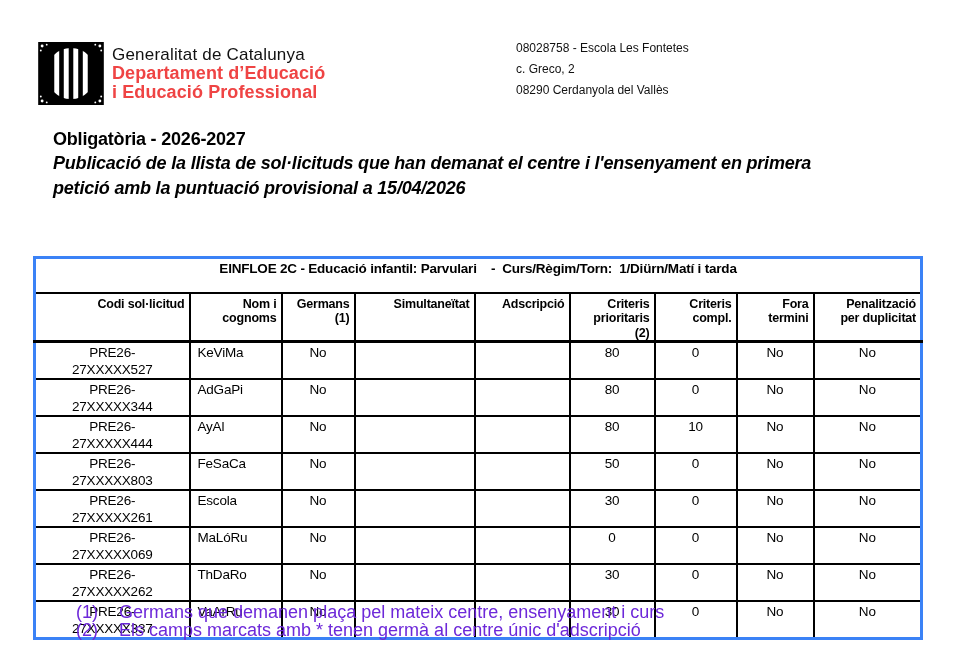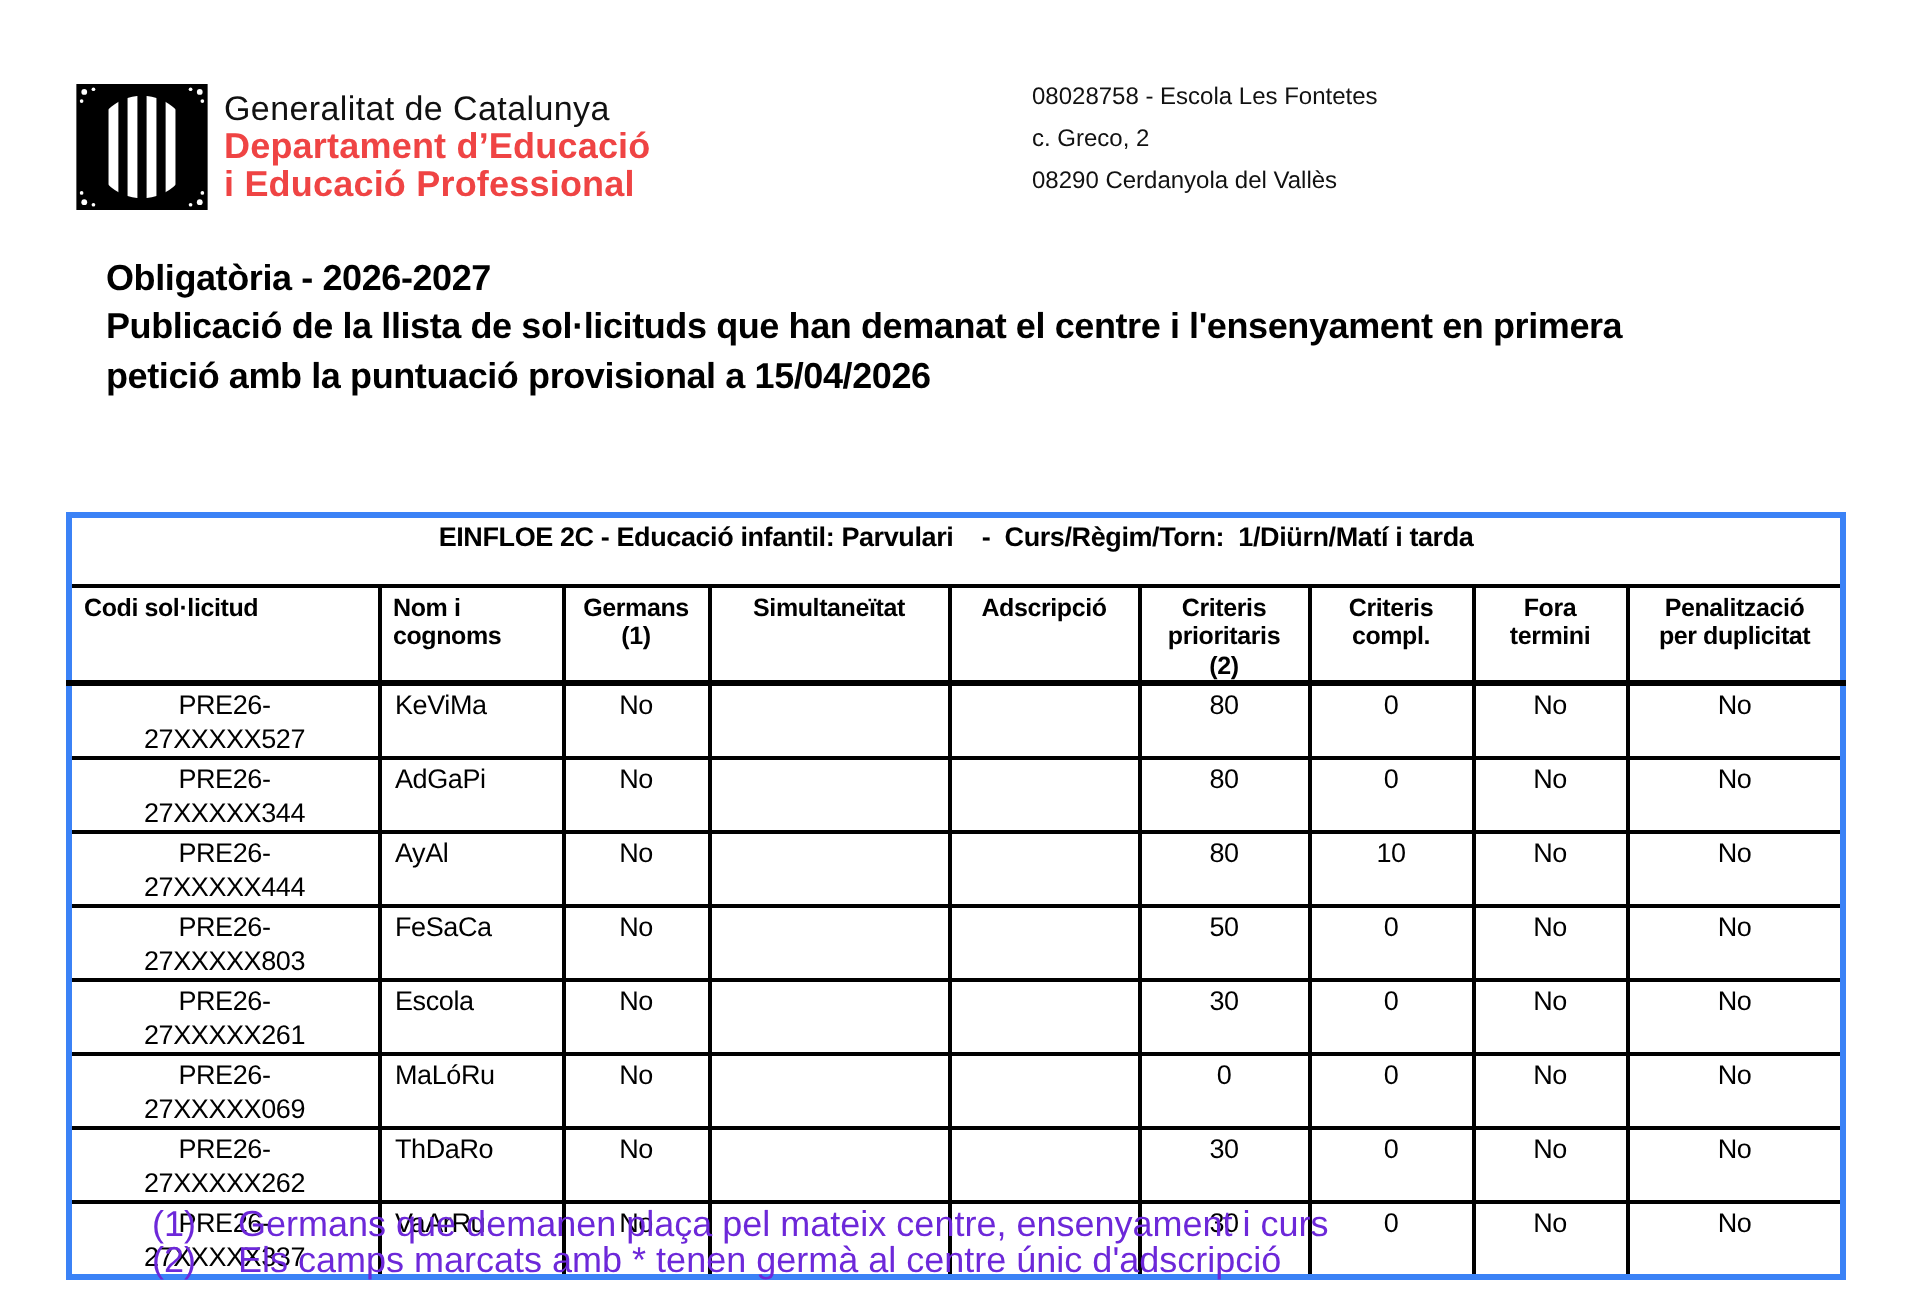--- a/index.html
+++ b/index.html
@@ -32,20 +32,21 @@
   .center-line { font-size: 12px; line-height: 21px; color: #111111; }
 
   
   .doc-heading { position: absolute; left: 37px; top: 127px; width: 880px; margin-left: 16px; }
   .doc-heading-line1 {
     font-size: 18px; font-weight: 700; letter-spacing: -0.2px; line-height: 24px;
   }
   .doc-heading-body {
     font-size: 18px; font-weight: 700; letter-spacing: -0.2px; line-height: 24.5px;
     white-space: pre-line;
+    font-style: italic;
   }
 
   
   .list-table-wrap { position: absolute; left: 33px; top: 256px; }
   table.list-table {
     border-collapse: collapse;
     table-layout: fixed;
     width: 887px;
     border: 3px solid #3b82f6;
   }
@@ -74,20 +75,21 @@
     border: 2px solid #000;
     border-bottom: 3px solid #000;
     height: 45px;
     vertical-align: top;
     font-size: 12.5px;
     font-weight: 700;
     line-height: 14.5px;
     letter-spacing: -0.2px;
     padding: 3px 4px 0 4px;
     white-space: pre-line;
+    text-align: right;
   }
   .list-table td {
     border: 2px solid #000;
     height: 35px;
     vertical-align: top;
     font-size: 13.5px;
     line-height: 16.5px;
     letter-spacing: -0.2px;
     padding: 2px 4px 0 4px;
     overflow: hidden;

